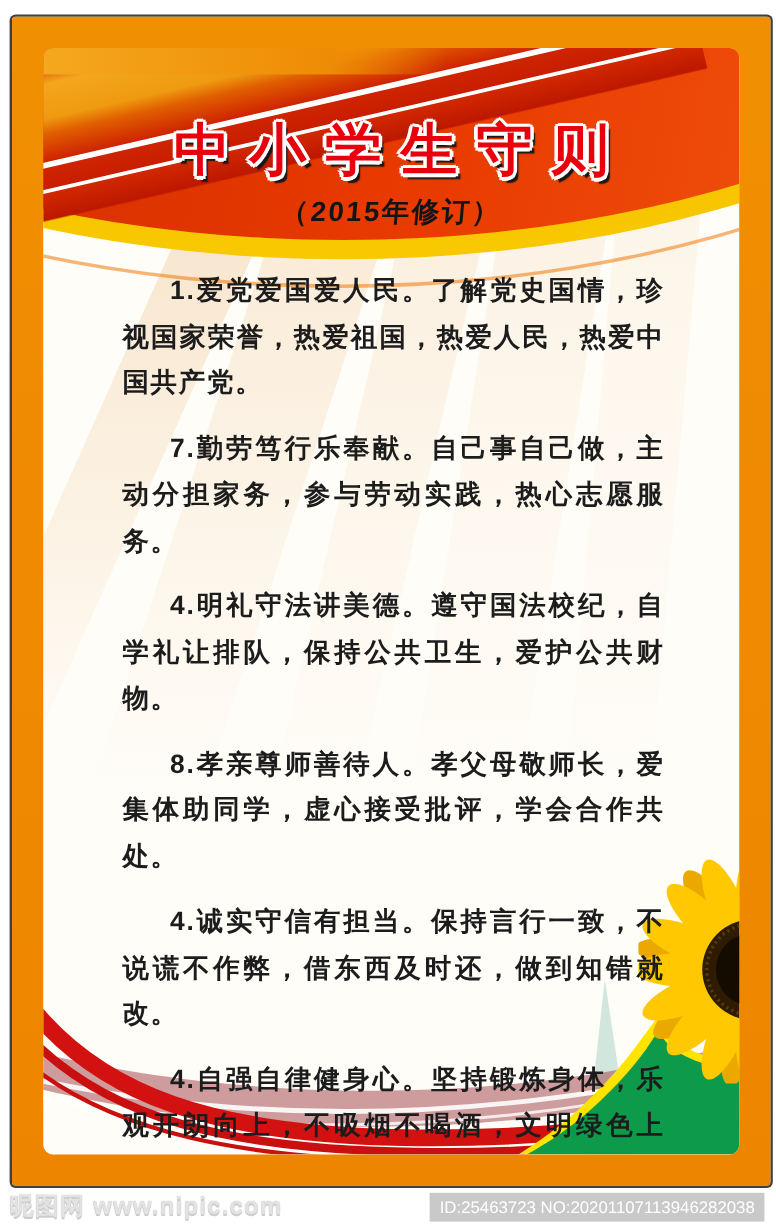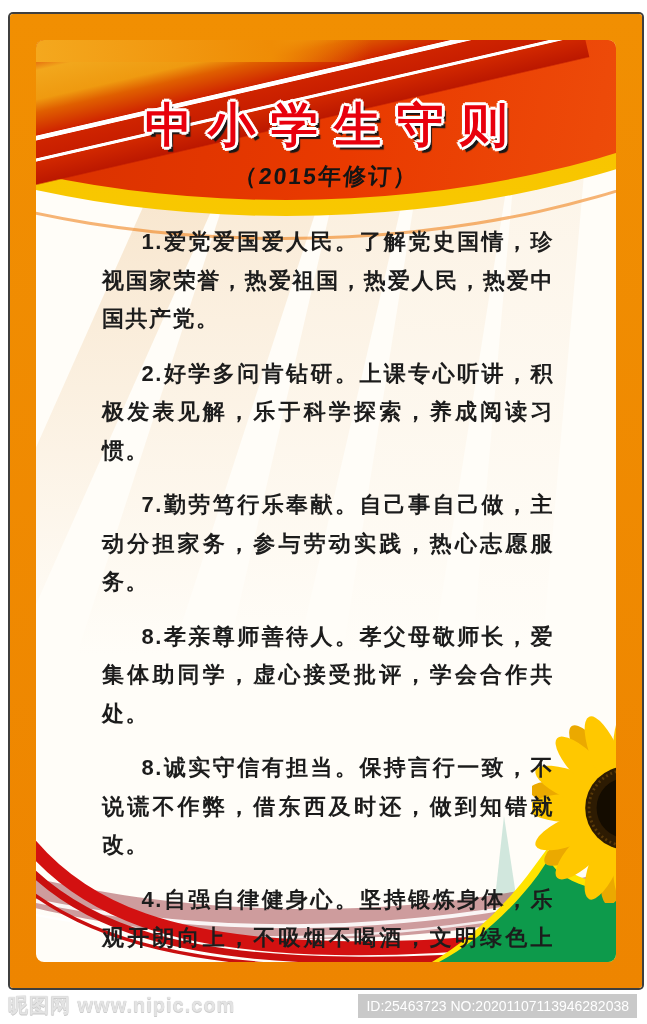--- a/index.html
+++ b/index.html
@@ -94,24 +94,24 @@
       <div class="blob"></div>
       <div class="band"></div>
       <div class="top-strip"></div>
     </div>
 
     <div class="title">中小学生守则</div>
     <div class="subtitle">（2015年修订）</div>
 
     <div class="rules">
       <p>1.爱党爱国爱人民。了解党史国情，珍视国家荣誉，热爱祖国，热爱人民，热爱中国共产党。</p>
-      <p>2.好学多问肯钻研。上课专心听讲，积极发表见解，乐于科学探索，养成阅读习惯。</p>
       <p>7.勤劳笃行乐奉献。自己事自己做，主动分担家务，参与劳动实践，热心志愿服务。</p>
+      <p>4.明礼守法讲美德。遵守国法校纪，自学礼让排队，保持公共卫生，爱护公共财物。</p>
       <p>8.孝亲尊师善待人。孝父母敬师长，爱集体助同学，虚心接受批评，学会合作共处。</p>
-      <p>8.诚实守信有担当。保持言行一致，不说谎不作弊，借东西及时还，做到知错就改。</p>
+      <p>4.诚实守信有担当。保持言行一致，不说谎不作弊，借东西及时还，做到知错就改。</p>
       <p>4.自强自律健身心。坚持锻炼身体，乐观开朗向上，不吸烟不喝酒，文明绿色上网。</p>
     </div>
 
     <svg class="bottom-svg" viewBox="0 0 580 160" preserveAspectRatio="none">
       <polygon points="452,160 468,14 490,160" fill="rgba(90,175,150,0.28)"></polygon>
       <path d="M-5,75 C140,110 360,128 585,66 L585,96 C360,158 140,140 -5,105 Z" fill="rgba(158,60,66,0.5)"></path>
       <path d="M-5,98 C150,130 340,140 575,86" stroke="rgba(255,255,255,0.9)" stroke-width="4" fill="none"></path>
       <path d="M-5,112 C150,142 330,148 560,100" stroke="rgba(255,255,255,0.8)" stroke-width="2.5" fill="none"></path>
       <path d="M-8,40 C50,110 140,143 300,146 C420,148 520,135 585,118" stroke="#d31111" stroke-width="14" fill="none"></path>
       <path d="M-8,66 C55,128 150,156 310,158 C430,160 530,147 585,130" stroke="#c90f0f" stroke-width="7" fill="none"></path>

